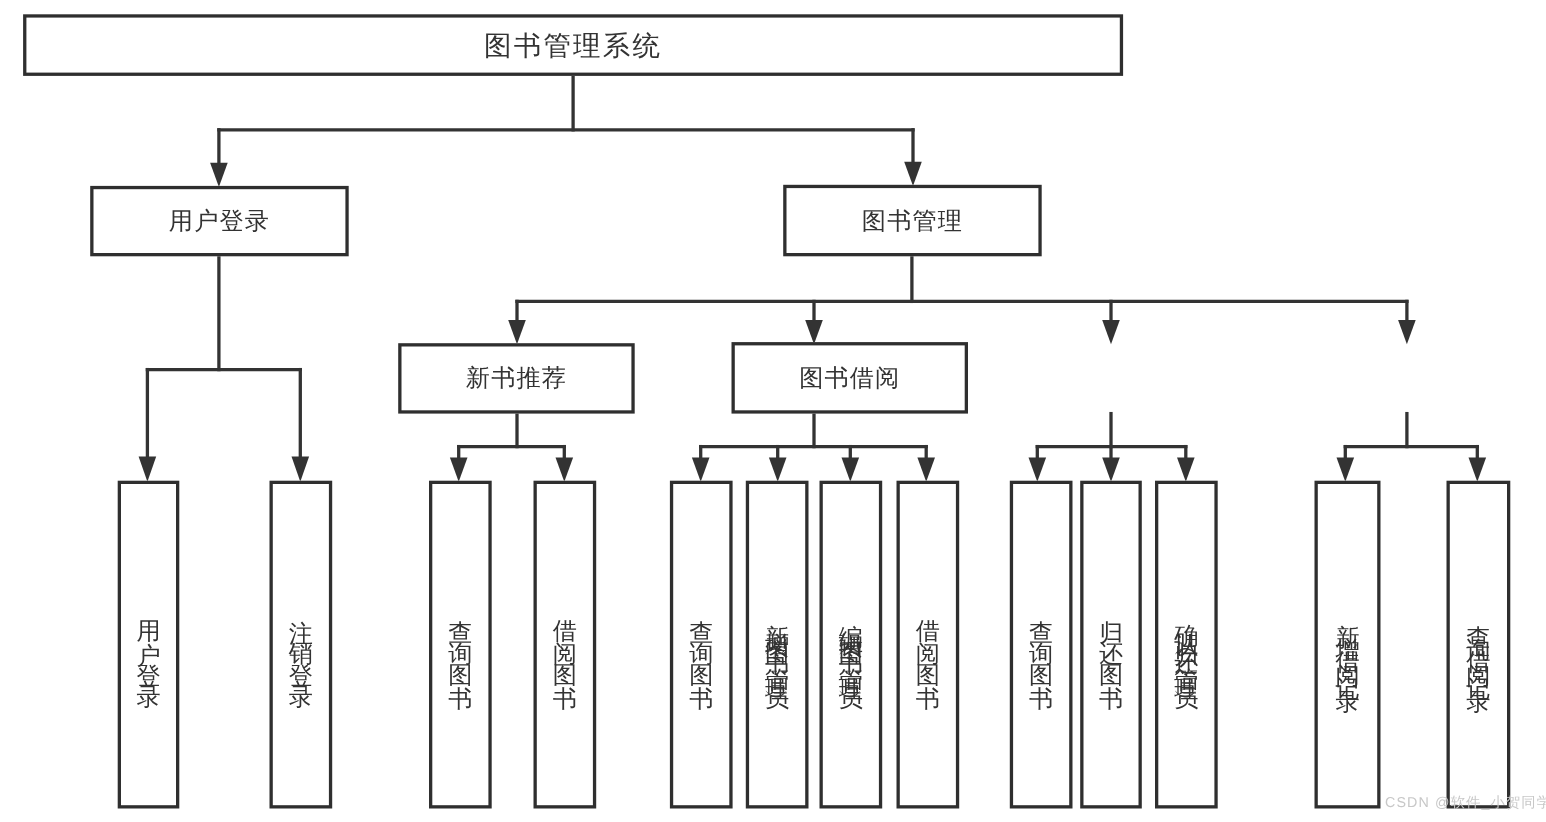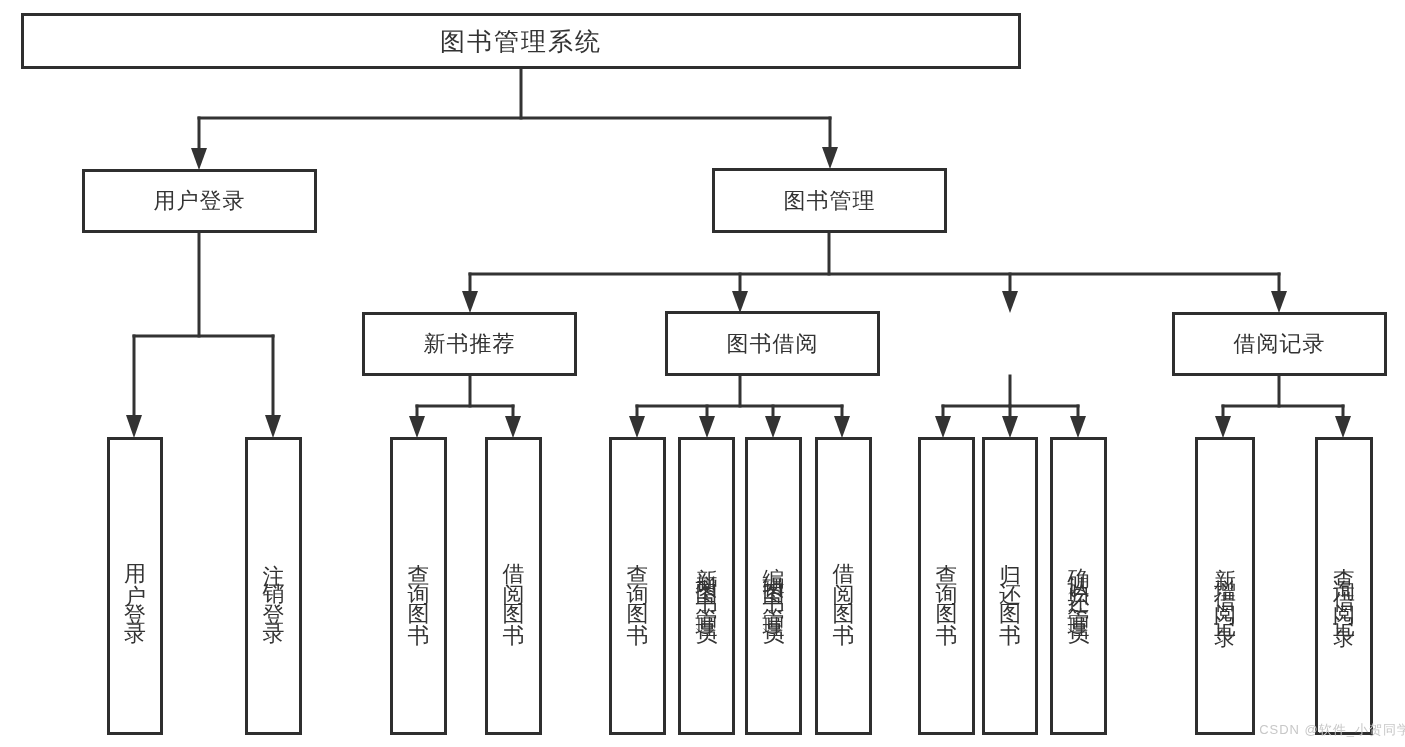--- a/index.html
+++ b/index.html
@@ -123,21 +123,20 @@
     </g>
   </svg>
 
   <div class="box root-box" style="left:21px; top:13px; width:1000px; height:56px;">图书管理系统</div>
 
   <div class="box h-box" style="left:82px; top:169px; width:235px; height:64px;">用户登录</div>
   <div class="box h-box" style="left:712px; top:168px; width:235px; height:65px;">图书管理</div>
 
   <div class="box h-box" style="left:362px; top:312px; width:215px; height:64px;">新书推荐</div>
   <div class="box h-box" style="left:633px; top:311px; width:215px; height:65px;margin-left:32px;">图书借阅</div>
-  <div class="box h-box" style="left:1172px; top:312px; width:215px; height:64px;">借阅记录</div>
 
   <div class="box v-box" style="left:107px; top:437px; width:56px; height:298px;">用户登录</div>
   <div class="box v-box" style="left:245px; top:437px; width:57px; height:298px;">注销登录</div>
 
   <div class="box v-box" style="left:390px; top:437px; width:57px; height:298px;">查询图书</div>
   <div class="box v-box" style="left:485px; top:437px; width:57px; height:298px;">借阅图书</div>
 
   <div class="box v-box" style="left:609px; top:437px; width:57px; height:298px;">查询图书</div>
   <div class="box v-box dense" style="left:678px; top:437px; width:57px; height:298px;">新增图书（管理员）</div>
   <div class="box v-box dense" style="left:745px; top:437px; width:57px; height:298px;">编辑图书（管理员）</div>

